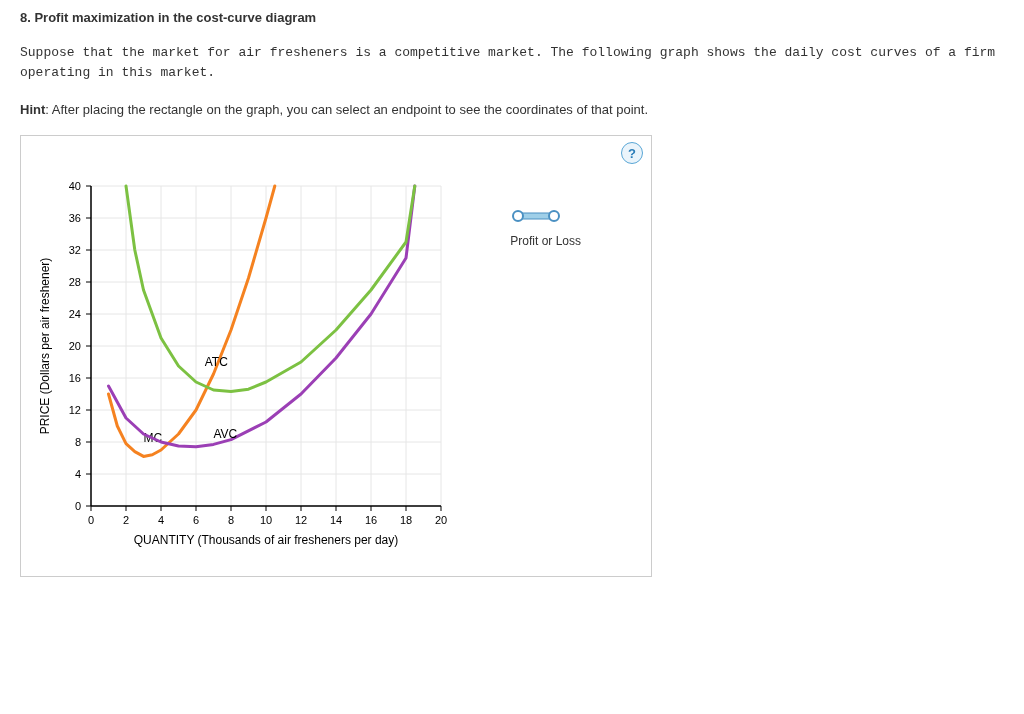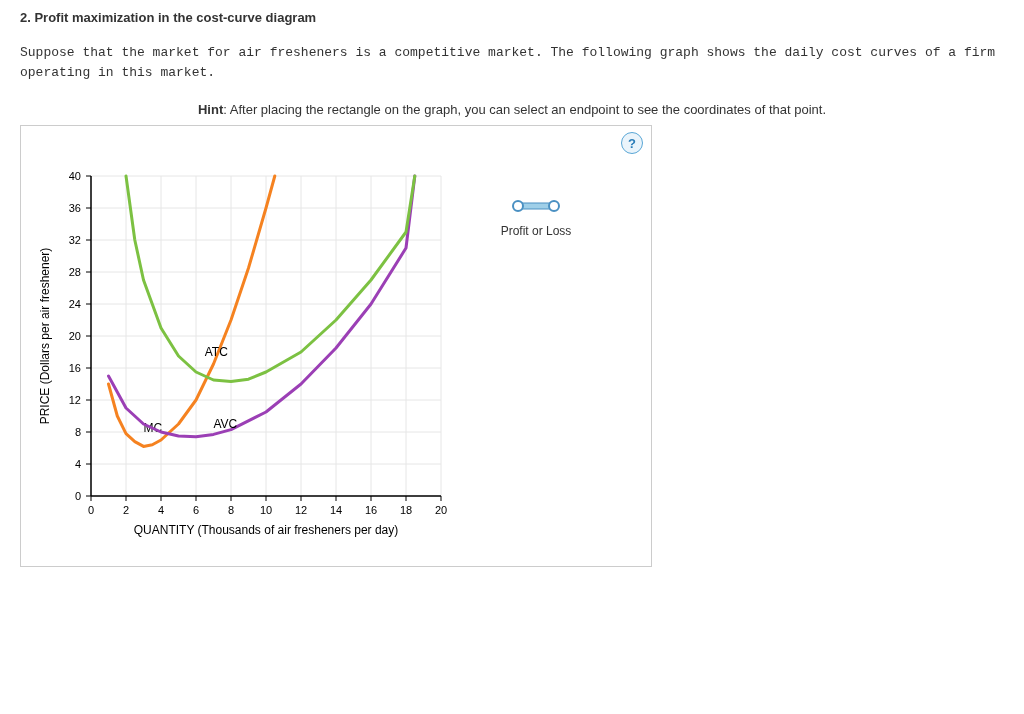--- a/index.html
+++ b/index.html
@@ -14,22 +14,21 @@
     font-weight: bold;
     color: #333;
     margin-bottom: 18px;
   }
   .question-text {
     margin-bottom: 20px;
     line-height: 1.5;
     font-family: Liberation Mono, monospace;
   }
   .hint {
-    margin-bottom: 8px;
-    text-align: center;
+    margin-bottom: 18px;
   }
   .hint b {
     font-weight: bold;
   }
   .graph-panel {
     border: 1px solid #ccc;
     width: 630px;
     padding: 0;
     position: relative;
     background: #fff;
@@ -67,27 +66,28 @@
     text-align: center;
     width: 90px;
   }
   .legend-tool-icon {
     display: block;
     margin: 0 auto 8px auto;
   }
   .legend-label {
     font-size: 12px;
     color: #333;
+    text-align: right;
   }
   svg { display: block; }
 </style>
 </head>
 <body>
 
-<div class="question-title">2. Profit maximization in the cost-curve diagram</div>
+<div class="question-title">8. Profit maximization in the cost-curve diagram</div>
 
 <div class="question-text">Suppose that the market for air fresheners is a competitive market. The following graph shows the daily cost curves of a firm operating in this market.</div>
 
 <div class="hint">
   <b>Hint</b><span>: After placing the rectangle on the graph, you can select an endpoint to see the coordinates of that point.</span>
 </div>
 
 <div class="graph-panel">
   <div class="help-icon">?</div>
 

